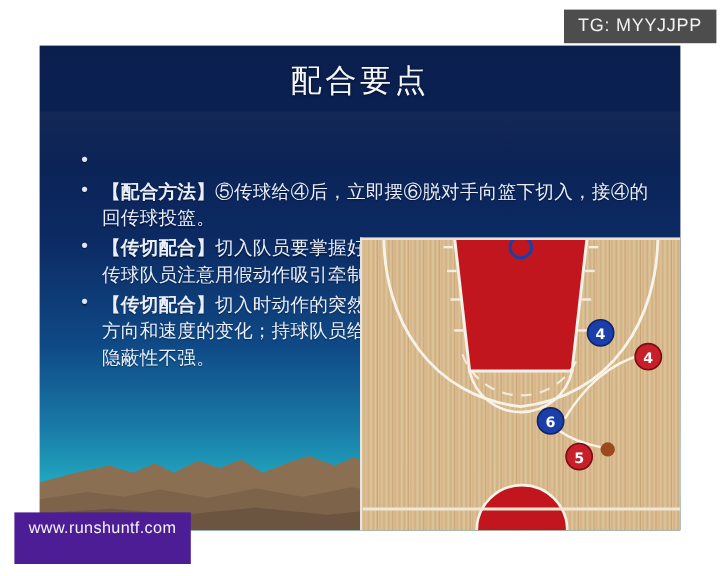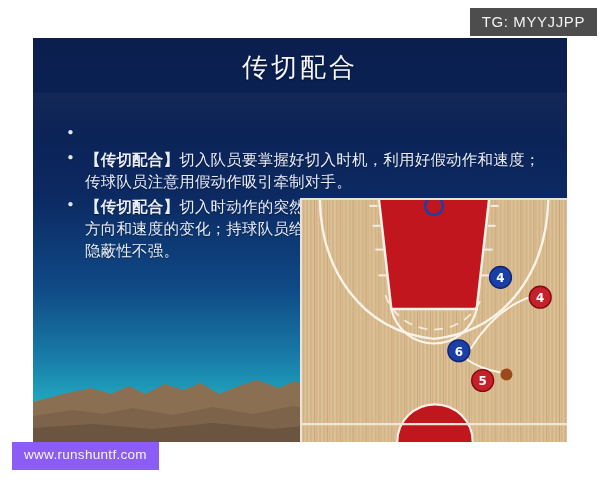--- a/index.html
+++ b/index.html
@@ -83,23 +83,23 @@
     border-left: 2px solid #e8e4da;
     border-top: 2px solid #e8e4da;
     overflow: hidden; z-index: 20;
     background: #d9b98a;
   }
   .court-svg { display:block; width: 100%; height: 100%; }
 
   
   .url-badge {
     position: absolute; left: 12px; bottom: 10px;
-    background: #8b5cf6; color: #f5f5f5;
+    background: #4c1d95; color: #f5f5f5;
     font-size: 13.5px; letter-spacing: .3px;
-    padding: 5px 12px 8px 12px;
+    padding: 5px 12px 23px 12px;
     font-family: "Liberation Sans", sans-serif;
     z-index: 45;
   }
 </style>
 </head>
 <body>
 
 <div id="root">
 
   <div class="tg-badge">TG: MYYJJPP</div>
@@ -111,24 +111,25 @@
                L168,33 L186,44 L206,36 L224,30 L246,38 L262,31 L280,40
                L300,33 L318,42 L338,32 L358,40 L378,34 L400,42 L420,36
                L444,44 L466,36 L490,43 L512,37 L534,44 L534,92 L0,92 Z" fill="#8a6f53"></path>
       <path d="M0,66 L40,60 L70,64 L100,58 L140,65 L180,57 L220,64 L260,56
                L300,63 L340,57 L380,64 L420,58 L460,65 L500,59 L534,64
                L534,92 L0,92 Z" fill="#7d6349"></path>
       <path d="M0,78 L60,74 L120,79 L180,73 L240,79 L300,73 L360,79
                L420,74 L480,79 L534,75 L534,92 L0,92 Z" fill="#6b5440"></path>
     </svg>
 
-    <div class="slide-title">传切配合</div>
+    <div class="slide-title">配合要点</div>
 
     <div class="bullets">
       <div class="bullet empty"></div>
+      <div class="bullet"><b>【配合方法】</b>⑤传球给④后，立即摆⑥脱对手向篮下切入，接④的回传球投篮。</div>
       <div class="bullet"><b>【传切配合】</b>切入队员要掌握好切入时机，利用好假动作和速度；传球队员注意用假动作吸引牵制对手。</div>
       <div class="bullet"><b>【传切配合】</b>切入时动作的突然性不够；切入时没有明显的动作、方向和速度的变化；持球队员给切入队员的传球不及时、不到位，隐蔽性不强。</div>
     </div>
 
     <div class="court-wrap">
       <svg class="court-svg" viewBox="0 0 267 244" preserveAspectRatio="none">
         <defs>
           <linearGradient id="woodgrad" x1="0" y1="0" x2="1" y2="0">
             <stop offset="0%" stop-color="#e2c8a0"></stop>
             <stop offset="12%" stop-color="#d3b083"></stop>

